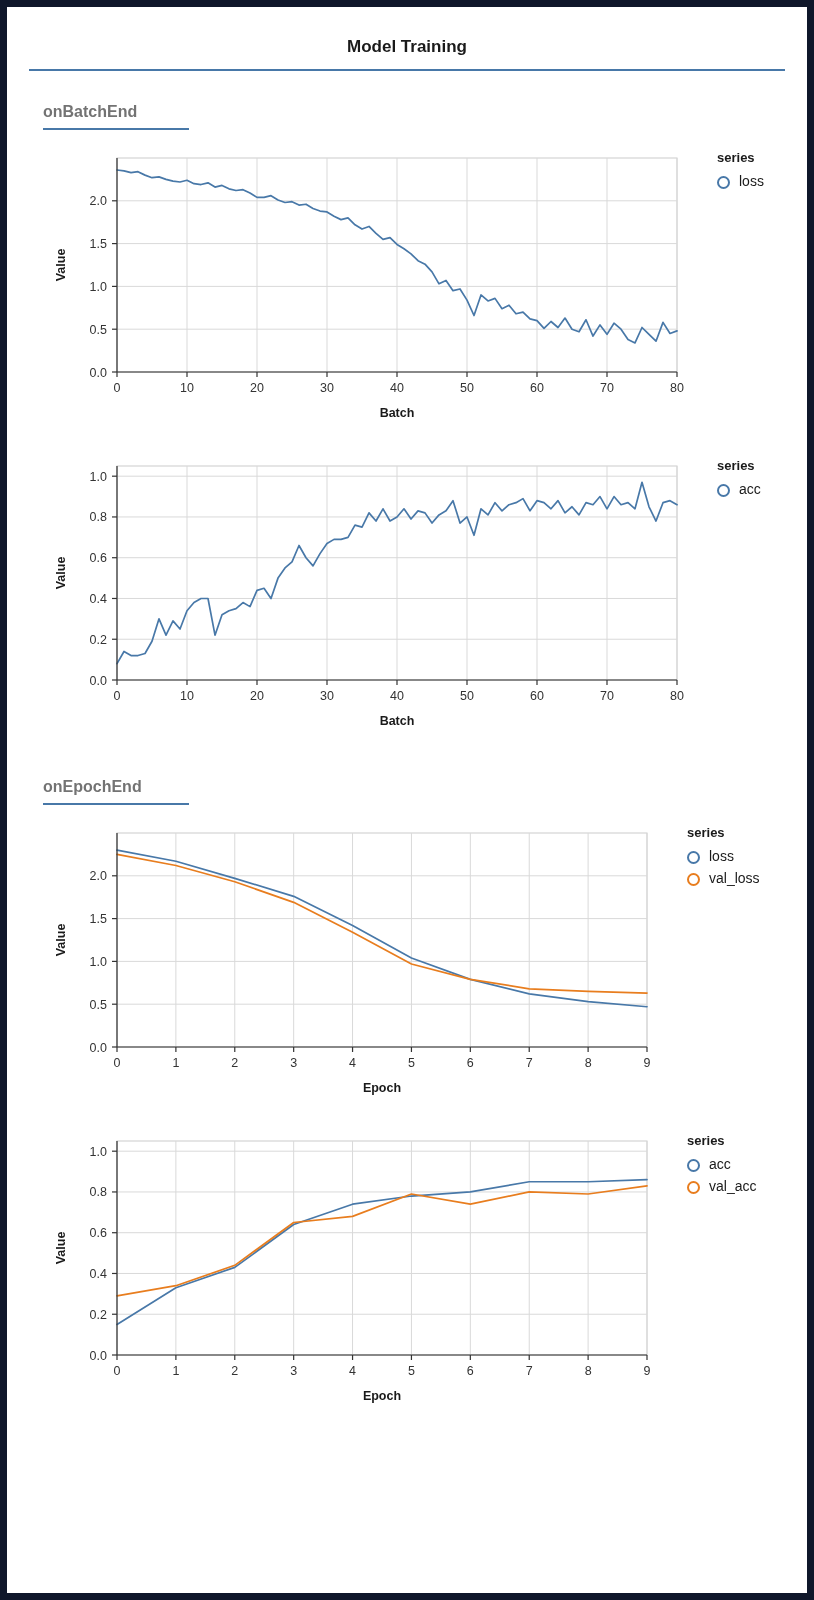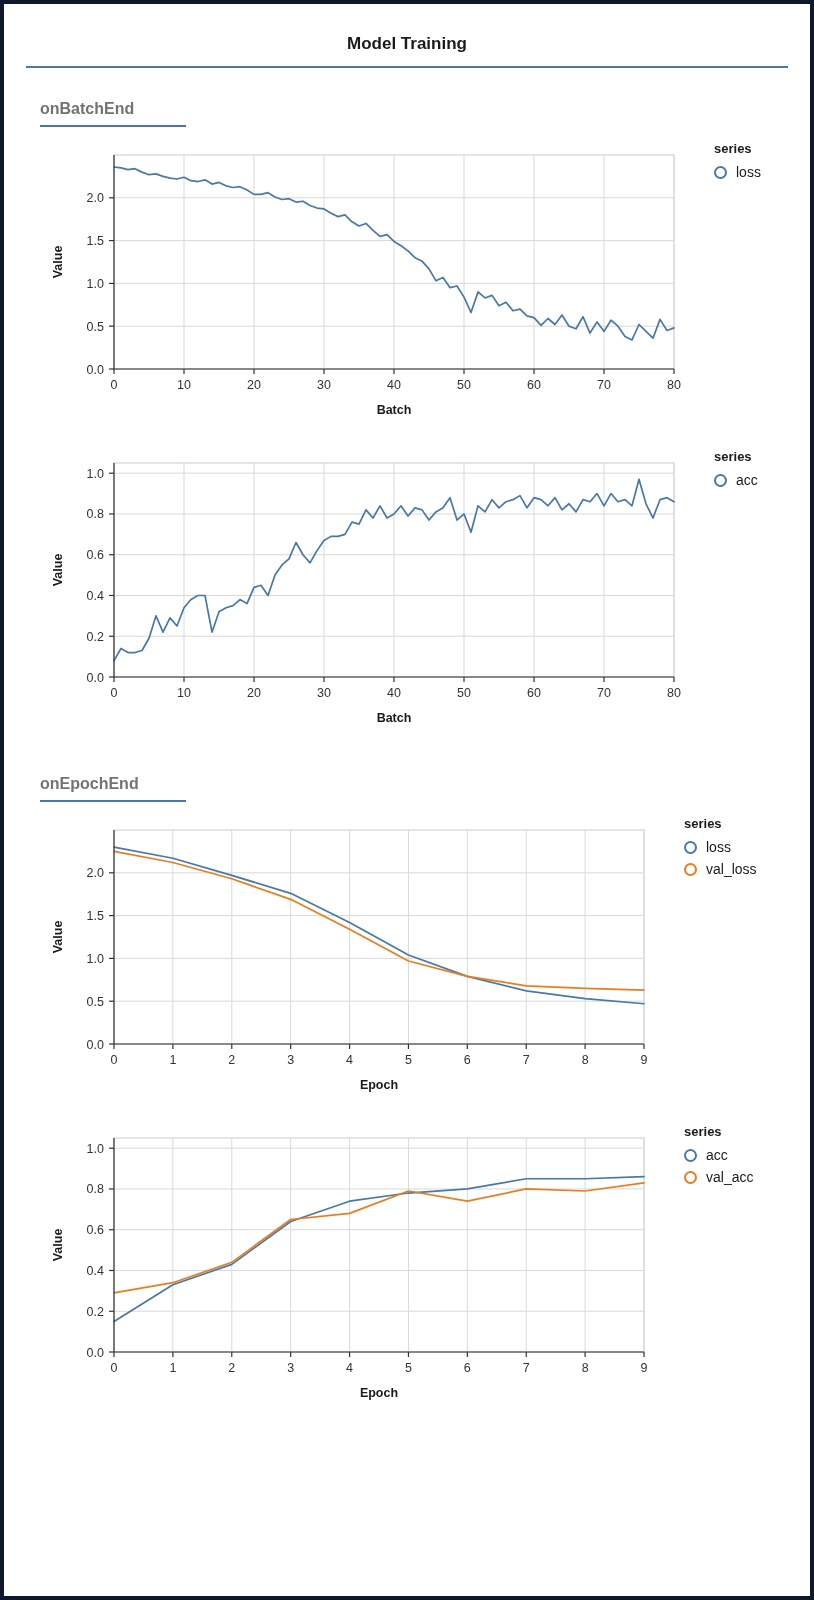--- a/index.html
+++ b/index.html
@@ -11,21 +11,21 @@
     font-family: "Liberation Sans", sans-serif;
     width: 814px;
     height: 1600px;
     overflow: hidden;
   }
   .page {
     width: 814px;
     height: 1600px;
     box-sizing: border-box;
     background: #ffffff;
-    border: 4px solid #0f172a;
+    border: 7px solid #0f172a;
     padding: 0;
     position: relative;
   }
   .title {
     text-align: center;
     font-size: 17px;
     font-weight: bold;
     color: #1a1a1a;
     padding-top: 30px;
     padding-bottom: 12px;
@@ -55,33 +55,33 @@
   }
   .chart-row {
     display: flex;
     align-items: flex-start;
     margin-top: 14px;
   }
   .chart-block {
     position: relative;
   }
   .legend {
-    margin-top: 0;
+    margin-top: 6px;
     margin-left: 10px;
     font-size: 13px;
     color: #1a1a1a;
   }
   .legend-title {
     font-weight: bold;
     font-size: 13px;
     margin-bottom: 8px;
   }
   .legend-item {
     display: flex;
-    align-items: center;
+    align-items: flex-end;
     margin-bottom: 6px;
   }
   .legend-marker {
     width: 13px;
     height: 13px;
     border-radius: 50%;
     border: 2px solid #4878a8;
     box-sizing: border-box;
     margin-right: 9px;
     background: transparent;

